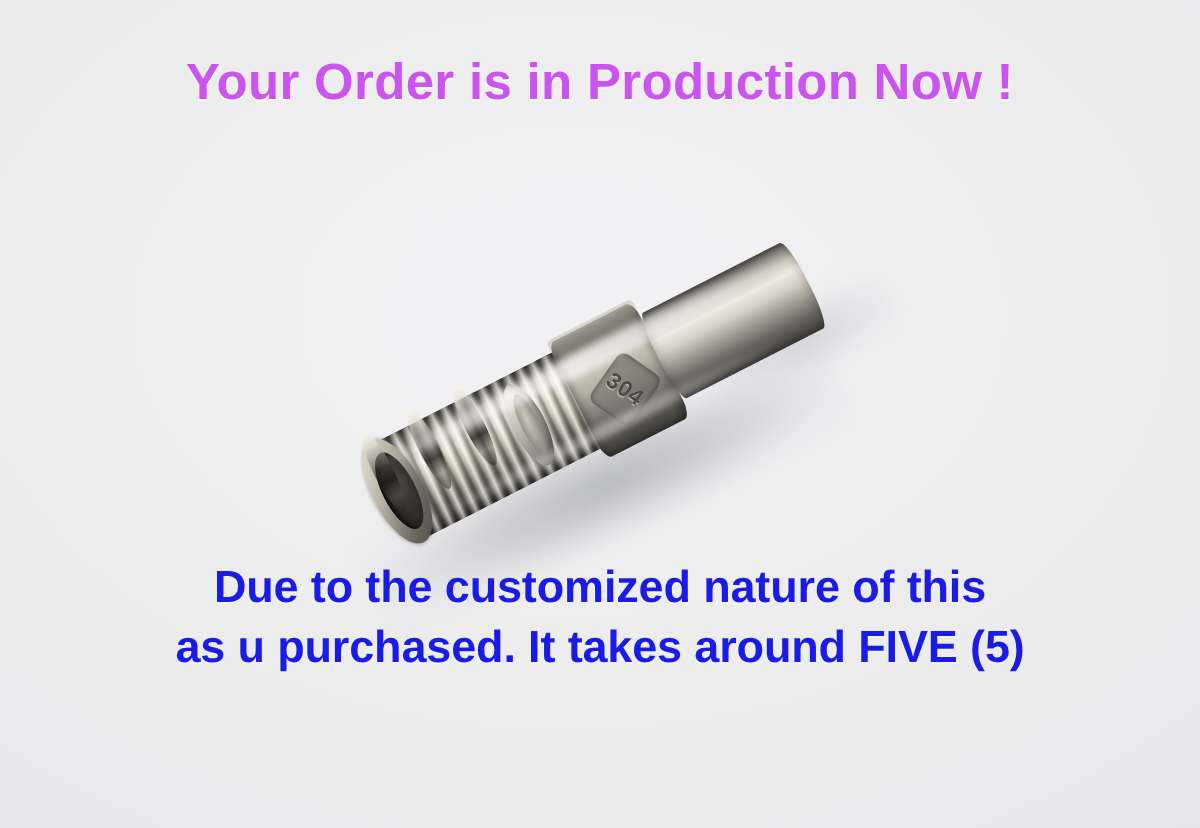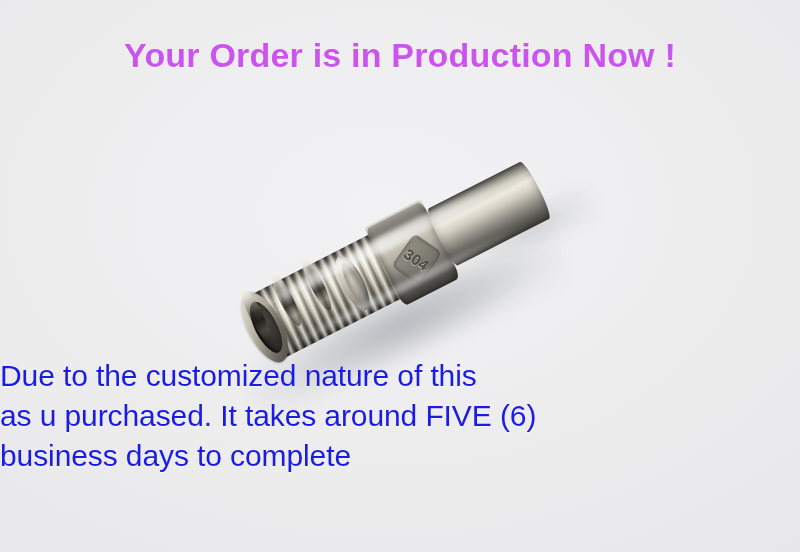--- a/index.html
+++ b/index.html
@@ -34,26 +34,26 @@
     letter-spacing: 0.2px;
     color: #cb53ee;
     text-shadow: 0 1px 1px rgba(255,255,255,0.85);
     white-space: nowrap;
   }
 
   
   .message {
     position: absolute;
     left: 0;
-    top: 356px;
+    top: 372px;
     width: 800px;
-    text-align: left;
+    text-align: center;
     color: #1b1be6;
     font-size: 30px;
-    font-weight: normal;
+    font-weight: bold;
     line-height: 40px;
     letter-spacing: -0.1px;
     text-shadow: 0 1px 1px rgba(255,255,255,0.7);
   }
   .message .line { display: block; white-space: nowrap; }
 
   
   .photo {
     position: absolute;
     left: 180px;
@@ -326,17 +326,16 @@
       <div class="barb-tipcap"></div>
       <div class="barb-tip-face"></div>
 
       <div class="spec"></div>
       <div class="spec-low"></div>
     </div>
   </div>
 
   <div class="message">
     <span class="line">Due to the customized nature of this</span>
-    <span class="line">as u purchased. It takes around FIVE (6)</span>
-    <span class="line">business days to complete</span>
+    <span class="line">as u purchased. It takes around FIVE (5)</span>
   </div>
 
 </div>
 
 </body></html>

